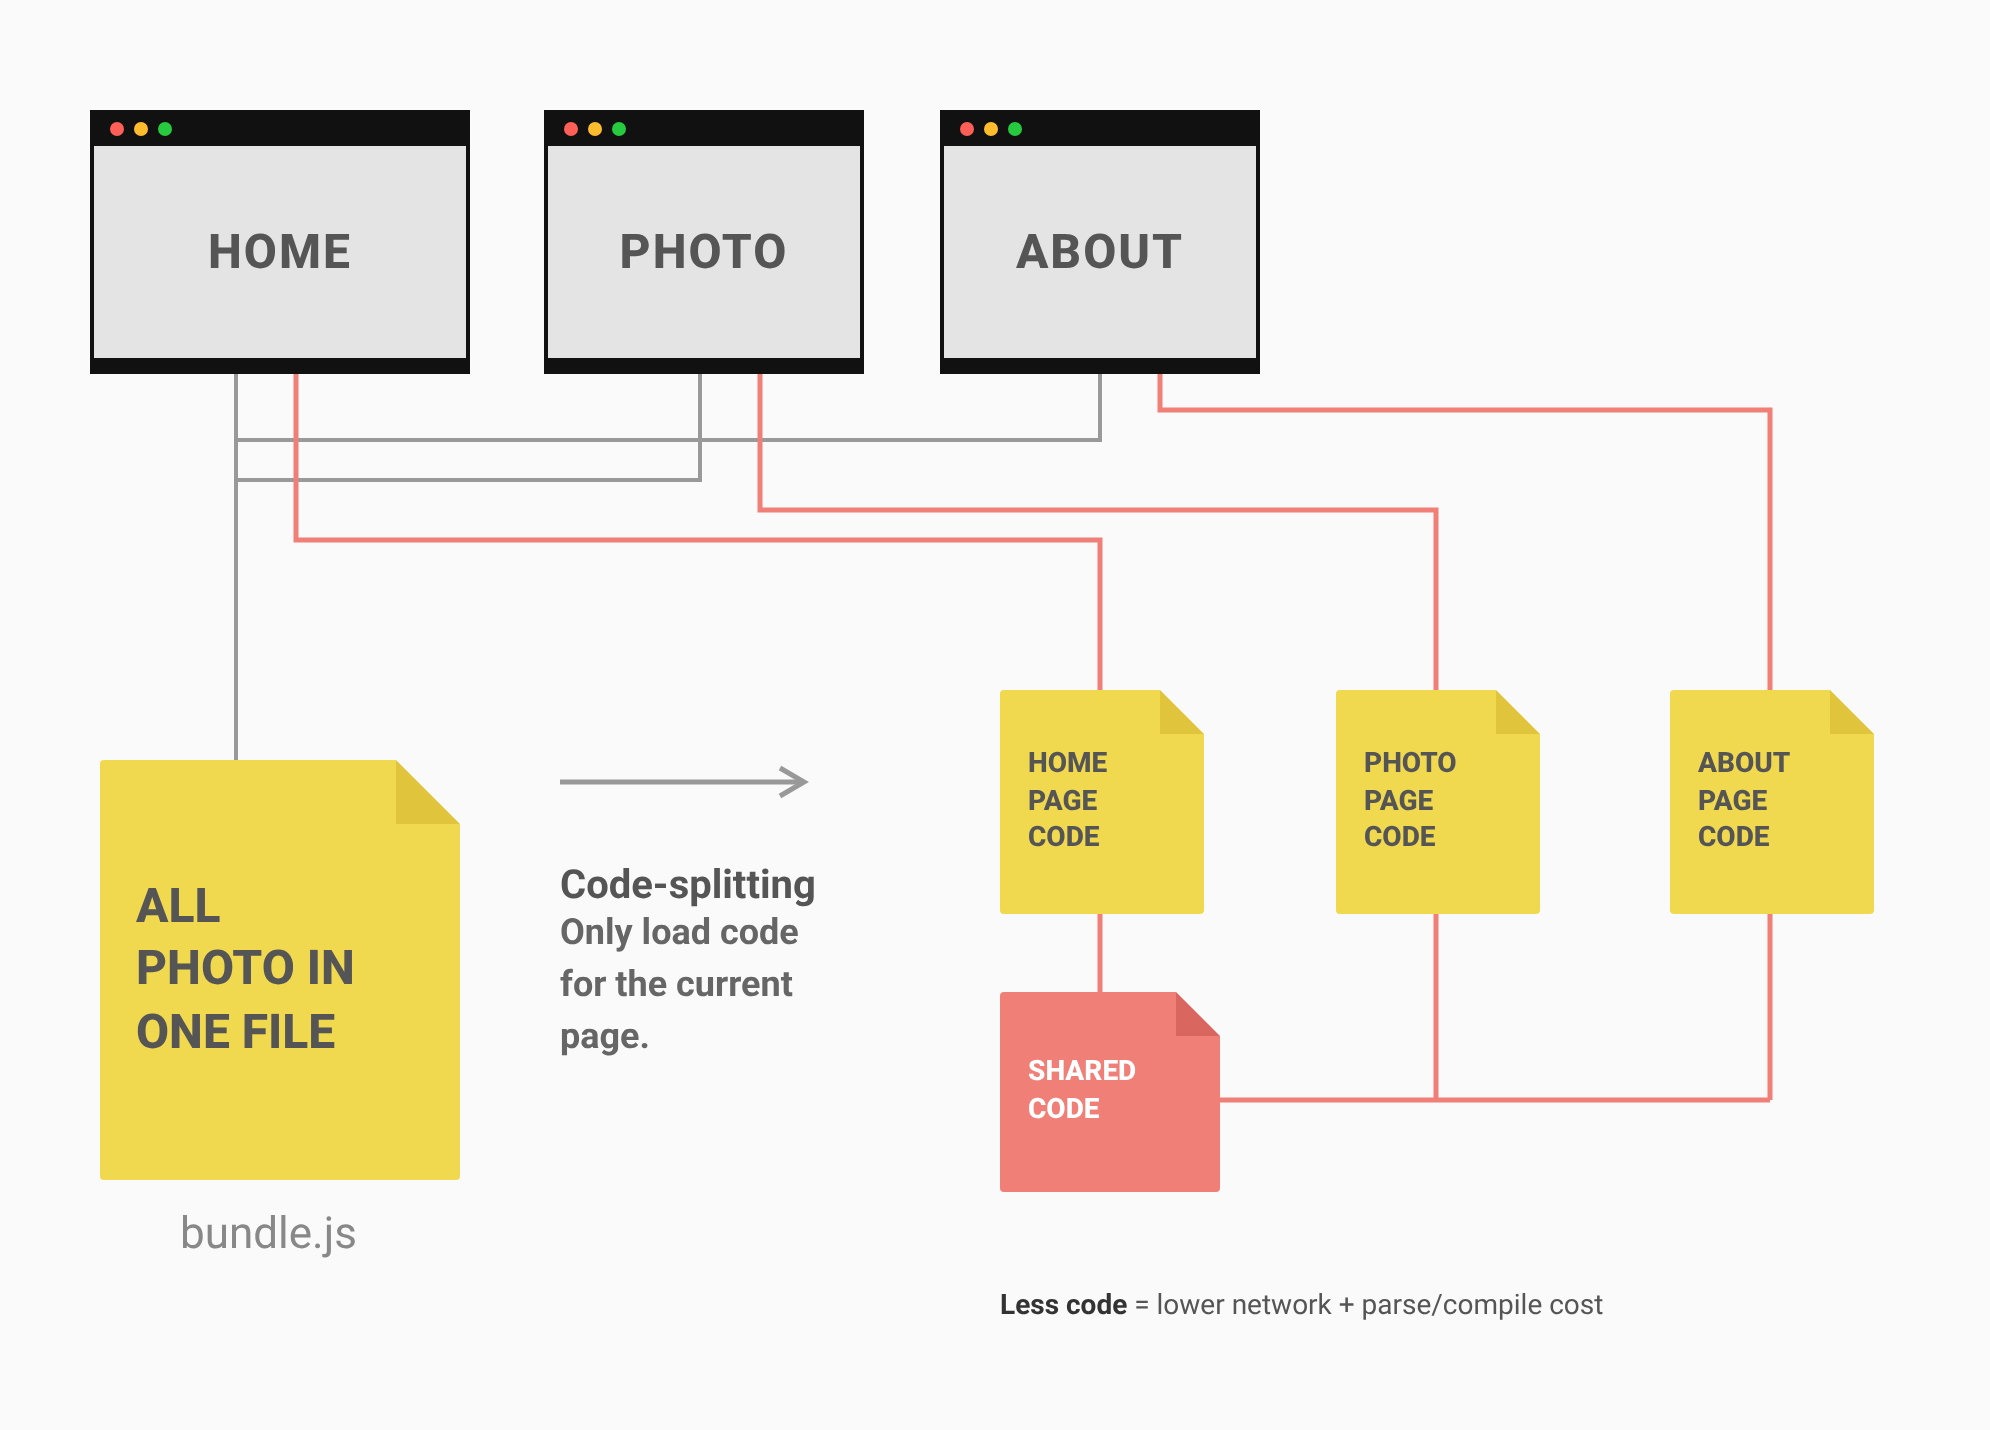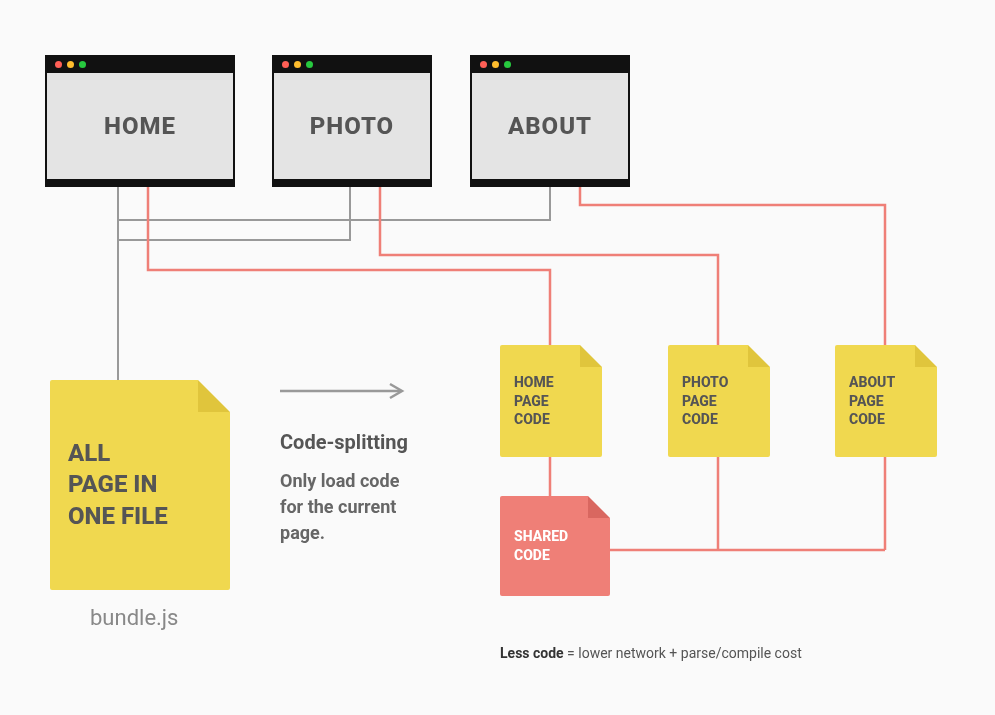--- a/index.html
+++ b/index.html
@@ -109,21 +109,20 @@
     color: #888;
     font-size: 22px;
   }
   .center-text {
     position: absolute;
     color: #555;
   }
   .center-text .heading {
     font-weight: 700;
     font-size: 20px;
-    margin-bottom: 14px;
   }
   .center-text .desc {
     font-size: 18px;
     line-height: 1.45;
     color: #666;
     font-weight: bold;
   }
   .footnote {
     position: absolute;
     font-size: 14px;
@@ -194,21 +193,21 @@
       <span class="dot yellow"></span>
       <span class="dot green"></span>
     </div>
     <div class="body">ABOUT</div>
     <div class="bottombar"></div>
   </div>
 
   <div class="file big" style="left:50px; top:380px; width:180px; height:210px;">
     <div class="dogear-y"></div>
     <span>ALL</span>
-    <span>PAGE IN</span>
+    <span>PHOTO IN</span>
     <span>ONE FILE</span>
   </div>
   <div class="bundle-label" style="left:90px; top:605px;">bundle.js</div>
 
   <div class="center-text" style="left:280px; top:430px; width:180px;">
     <div class="heading">Code-splitting</div>
     <div class="desc">
       <span>Only load code</span><br>
       <span>for the current</span><br>
       <span>page.</span>

